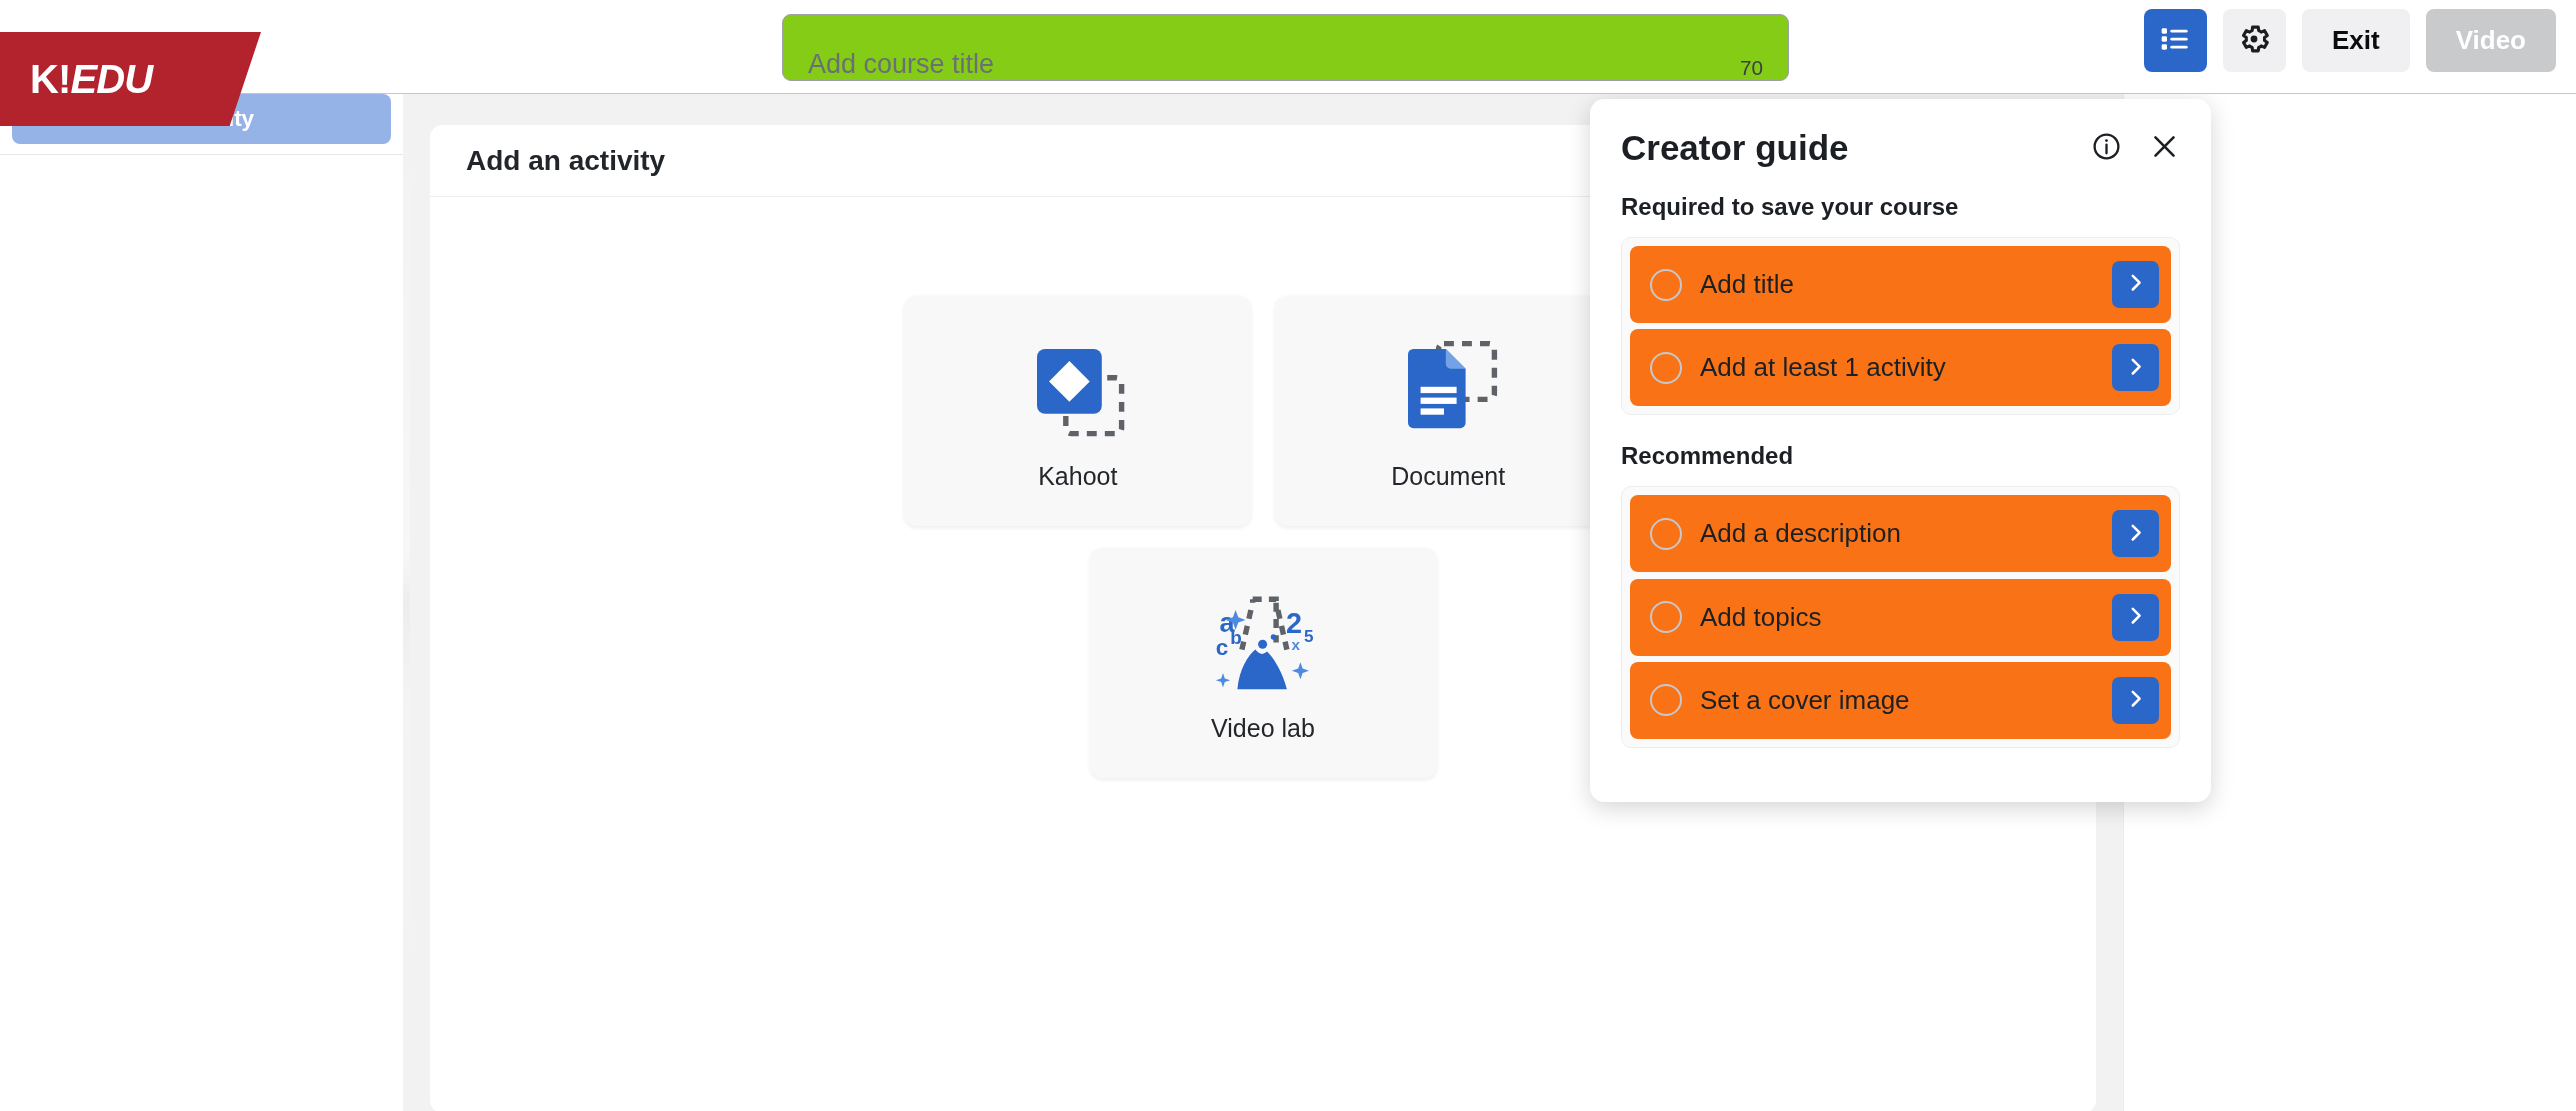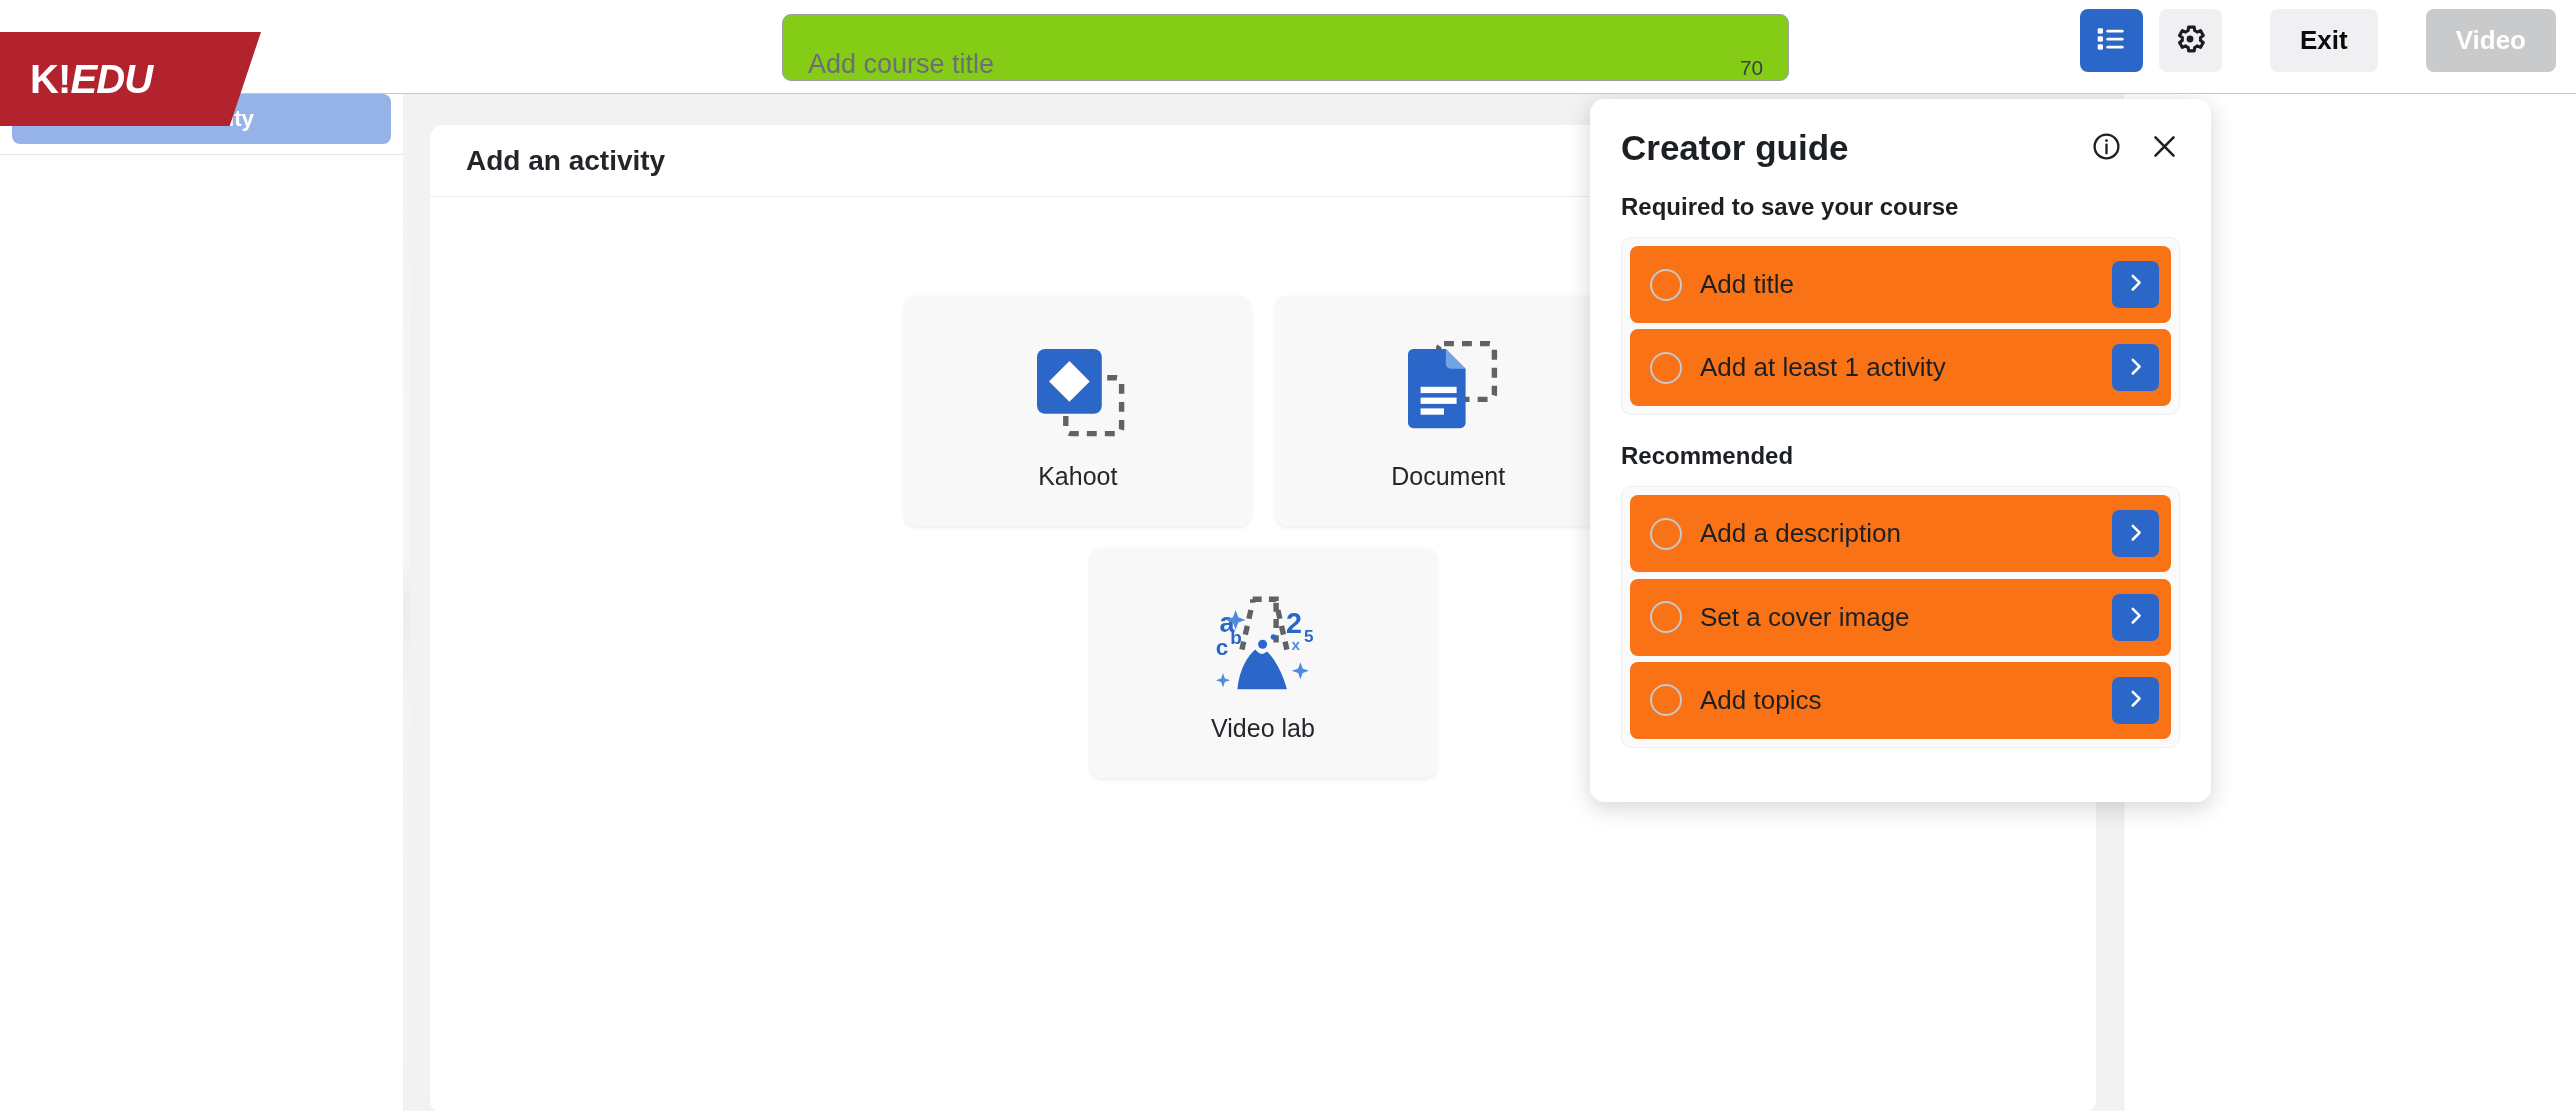--- a/index.html
+++ b/index.html
@@ -75,21 +75,21 @@
   .icon-btn.plain   { background: #f0f0f2; }
   .text-btn {
     height: 63px;
     padding: 0 30px;
     border-radius: 8px;
     border: none;
     font-size: 26px;
     font-weight: bold;
     font-family: "Liberation Sans", sans-serif;
     cursor: pointer;
-    display: flex; align-items: center; justify-content: center; margin-left: 32px;
+    display: flex; align-items: center; justify-content: center;
   }
   .text-btn.exit { background: #f0f0f2; color: #0b0c0d; }
   .text-btn.save { background: #c9cacc; color: #ffffff; cursor: default; }
 
   
   .left-sidebar {
     position: absolute; top: 94px; left: 0;
     width: 403px; height: 1018px;
     background: #ffffff;
   }
@@ -433,39 +433,39 @@
         <span>
           <svg width="23.4" height="23.4" viewBox="0 0 24 24" fill="none" stroke="#ffffff" stroke-width="2.6">
             <path d="M9 5l7 7-7 7" stroke-linecap="round" stroke-linejoin="round"></path>
           </svg>
         </span>
       </button>
     </div>
 
     <div class="cg-item">
       <span class="cg-radio"></span>
+      <span class="cg-item-label">Add topics</span>
+      <button class="cg-chevron-btn">
+        <span>
+          <svg width="23.4" height="23.4" viewBox="0 0 24 24" fill="none" stroke="#ffffff" stroke-width="2.6">
+            <path d="M9 5l7 7-7 7" stroke-linecap="round" stroke-linejoin="round"></path>
+          </svg>
+        </span>
+      </button>
+    </div>
+
+    <div class="cg-item">
+      <span class="cg-radio"></span>
       <span class="cg-item-label">Set a cover image</span>
       <button class="cg-chevron-btn">
         <span>
           <svg width="23.4" height="23.4" viewBox="0 0 24 24" fill="none" stroke="#ffffff" stroke-width="2.6">
             <path d="M9 5l7 7-7 7" stroke-linecap="round" stroke-linejoin="round"></path>
           </svg>
         </span>
       </button>
     </div>
 
-    <div class="cg-item">
-      <span class="cg-radio"></span>
-      <span class="cg-item-label">Add topics</span>
-      <button class="cg-chevron-btn">
-        <span>
-          <svg width="23.4" height="23.4" viewBox="0 0 24 24" fill="none" stroke="#ffffff" stroke-width="2.6">
-            <path d="M9 5l7 7-7 7" stroke-linecap="round" stroke-linejoin="round"></path>
-          </svg>
-        </span>
-      </button>
-    </div>
-
   </div>
 
 
 </div>
 
 
 </body></html>

